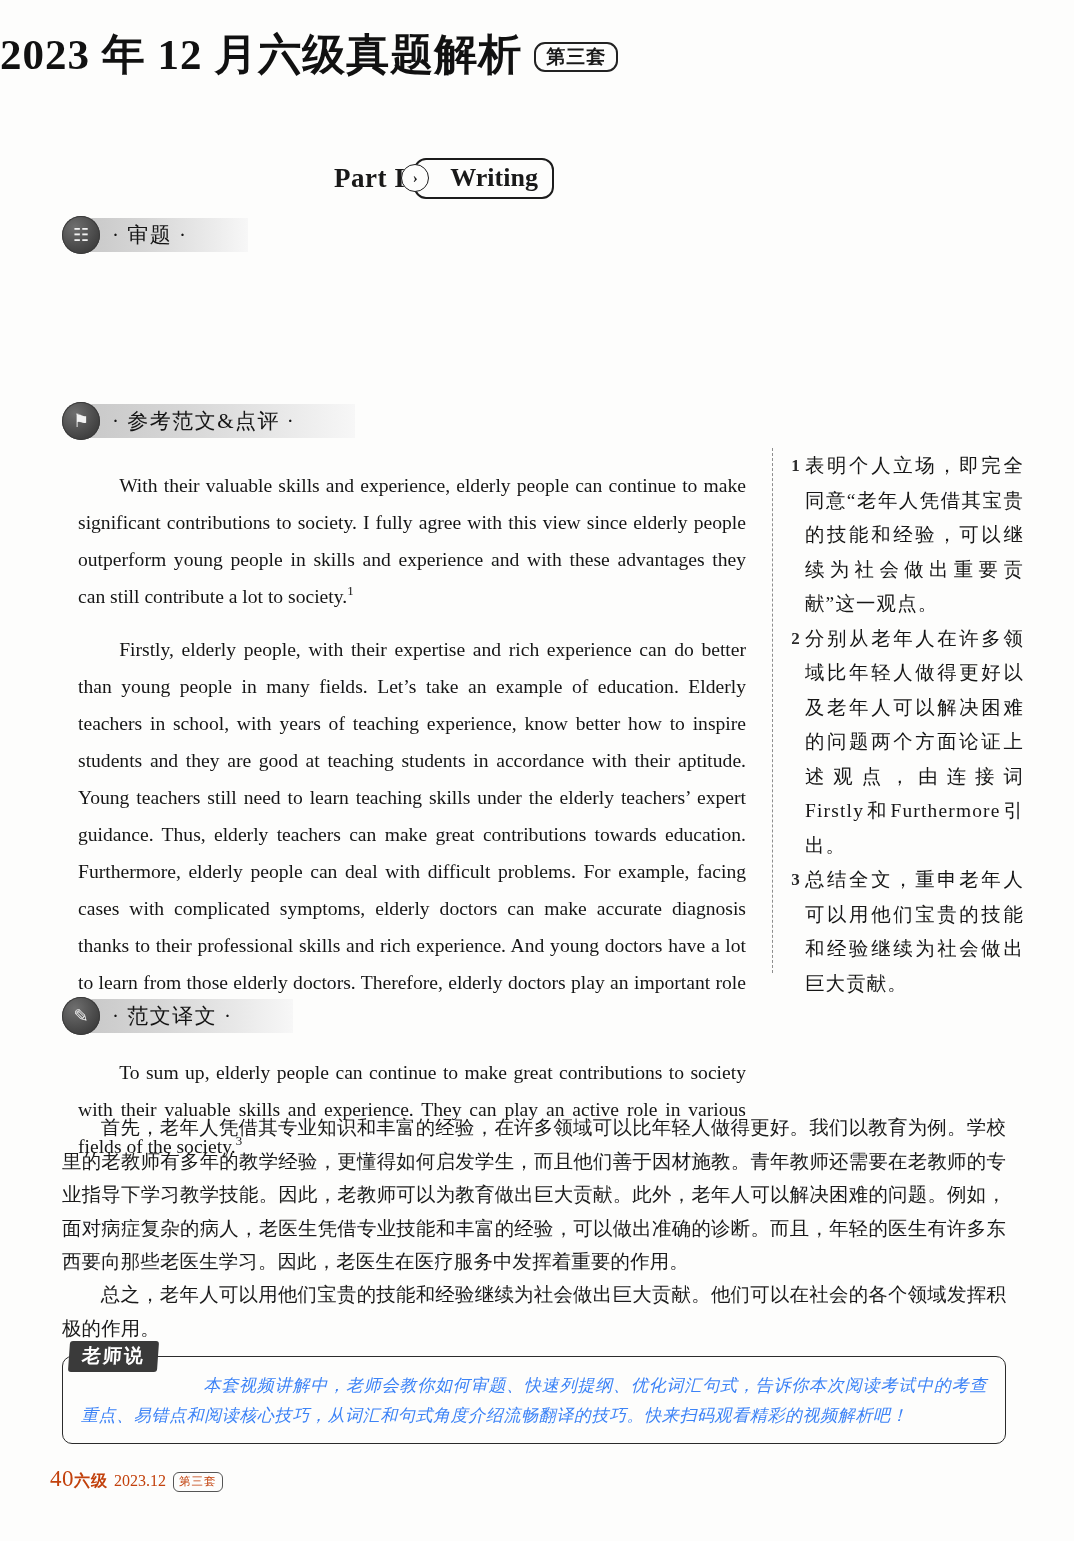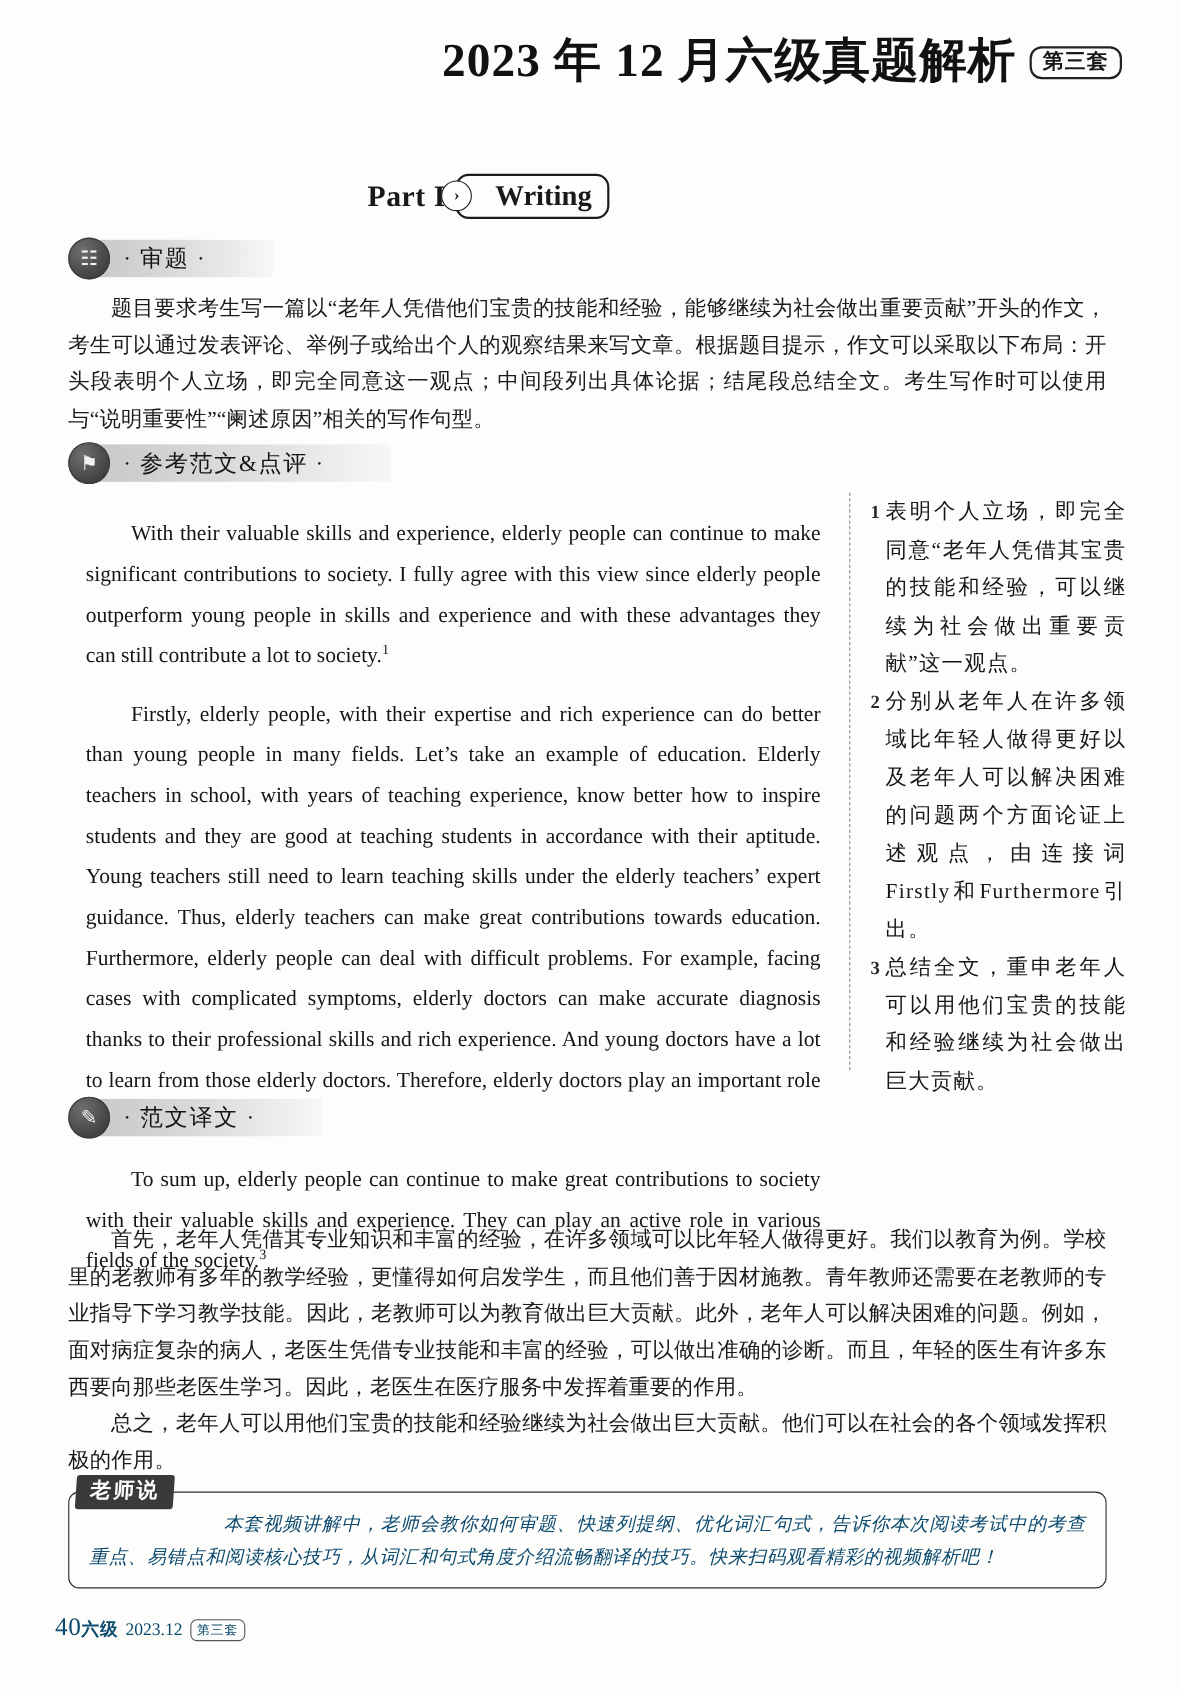--- a/index.html
+++ b/index.html
@@ -19,23 +19,22 @@
     background: #fdfdfc;
     overflow: hidden;
   }
 
   
   .doc-title-row {
     position: absolute;
     top: 26px;
     left: 0;
     width: 996px;
-    text-align: right;
+    text-align: left;
     white-space: nowrap;
-    padding-left: 24px;
   }
   .doc-title {
     font-family: "Liberation Serif", "DejaVu Serif", serif;
     font-weight: bold;
     font-size: 43px;
     letter-spacing: 1px;
     color: #111;
     vertical-align: middle;
   }
   .set-chip {
@@ -236,36 +235,36 @@
     padding: 3px 13px 4px 13px;
     border-radius: 3px 3px 3px 3px;
     line-height: 1.25;
     transform: skewX(-4deg);
   }
   .teacher-text {
     font-family: "Liberation Serif", "DejaVu Serif", serif;
     font-style: italic;
     font-size: 17px;
     line-height: 30px;
-    color: #0c4a6e;
+    color: #3b82f6;
     text-align: justify;
     text-justify: inter-ideograph;
     text-indent: 7.2em;
     letter-spacing: 0.6px;
   }
 
   
   .footer {
     position: absolute;
     left: 50px;
     top: 1466px;
     display: flex;
     align-items: baseline;
     white-space: nowrap;
-    color: #0c4a6e;
+    color: #c2410c;
     text-align: right;
   }
   .pg-num {
     font-size: 23px;
     font-family: "Liberation Serif", "DejaVu Serif", serif;
     letter-spacing: 0.5px;
   }
   .foot-level {
     font-size: 16px;
     font-weight: bold;
@@ -299,21 +298,20 @@
     <span class="part-label">Part I</span><span class="part-chip"><span class="arrow-circle">›</span><span>Writing</span></span>
   </div>
 
   <div class="section-head" style="top:218px;">
     <span class="sec-icon">☷</span>
     <span class="sec-band">
       <span class="sec-title">· 审题 ·</span>
     </span>
   </div>
 
-  <div class="cn-para indent" style="left:62px; top:264px; width:944px;">题目要求考生写一篇以“老年人凭借他们宝贵的技能和经验，能够继续为社会做出重要贡献”开头的作文，考生可以通过发表评论、举例子或给出个人的观察结果来写文章。根据题目提示，作文可以采取以下布局：开头段表明个人立场，即完全同意这一观点；中间段列出具体论据；结尾段总结全文。考生写作时可以使用与“说明重要性”“阑述原因”相关的写作句型。</div>
 
   <div class="section-head" style="top:404px;">
     <span class="sec-icon">⚑</span>
     <span class="sec-band">
       <span class="sec-title">· 参考范文&amp;点评 ·</span>
     </span>
   </div>
 
   <div class="en-col" style="top:451px;">
     <p><span>With their valuable skills and experience, elderly people can continue to make significant contributions to society. I fully agree with this view since elderly people outperform young people in skills and experience and with these advantages they can still contribute a lot to society.</span><sup>1</sup></p>

